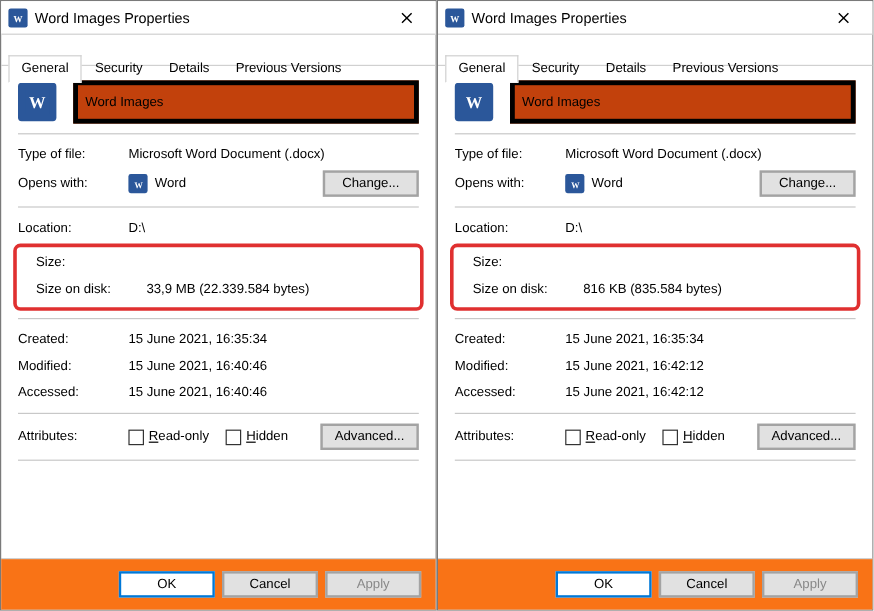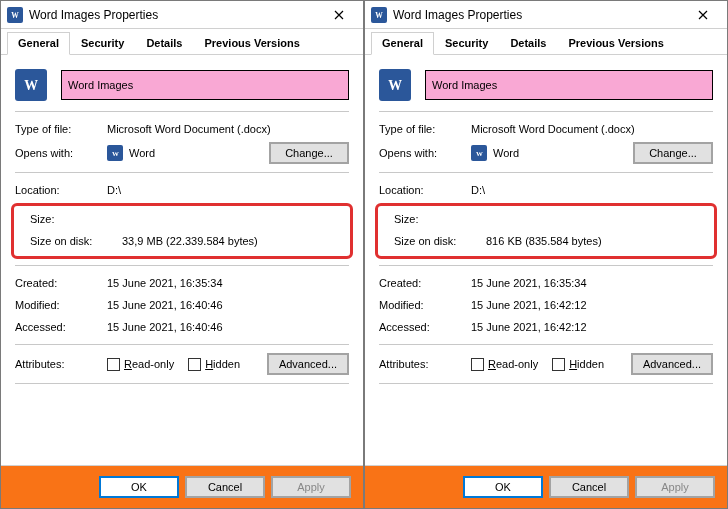--- a/index.html
+++ b/index.html
@@ -60,23 +60,22 @@
     align-items: flex-end;
     height: 26px;
     padding: 0 6px;
     border-bottom: 1px solid #d0d0d0;
   }
   .tab {
     padding: 4px 10px 5px 10px;
     font-size: 11px;
     color: #000;
     position: relative;
-    top: 1px;
+    top: 15px;
     border: 1px solid transparent;
-    font-weight: bold;
   }
   .tab.active {
     border: 1px solid #d0d0d0;
     border-bottom: 1px solid #fff;
     background: #fff;
   }
 
   .content {
     flex: 1;
     padding: 10px 14px 4px 14px;
@@ -103,25 +102,25 @@
     width: 32px; height: 32px;
     background: #2B579A;
     border-radius: 3px;
     display: flex; align-items:center; justify-content:center;
     margin-right: 14px;
   }
   .bigicon svg { width: 20px; height: 20px; }
   .filename-input {
     flex: 1;
     height: 22px;
-    border: 1px solid #000000;
+    border: 4px solid #000000;
     padding: 14px 6px;
     font-family: inherit;
     font-size: 11px;
-    background: #f9a8d4;
+    background: #c2410c;
   }
 
   .smicon {
     width: 16px; height: 16px;
     background: #2B579A;
     border-radius: 2px;
     display: inline-flex; align-items:center; justify-content:center;
     margin-right: 6px;
   }
   .smicon svg { width:11px; height:11px; }

